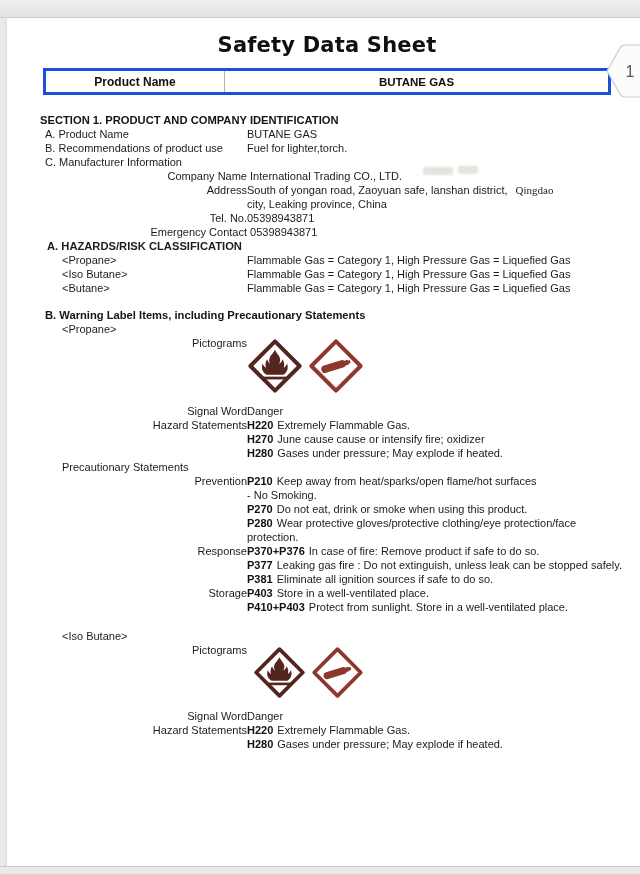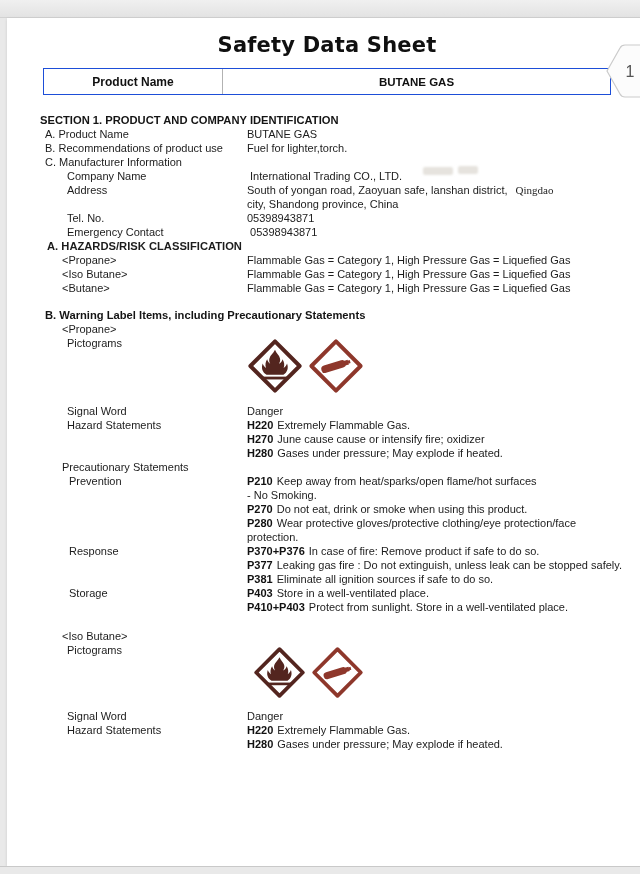--- a/index.html
+++ b/index.html
@@ -24,41 +24,41 @@
     background:#ffffff; box-shadow:0 1px 3px rgba(0,0,0,.12);
   }
   .doc-title {
     margin:15px 0 0 0; text-align:center;
     font-size:21px; line-height:25px; font-weight:bold;
     font-family:"DejaVu Sans","Liberation Sans",sans-serif;
     letter-spacing:.2px; color:#101010;
   }
   .ptable {
     box-sizing:border-box; margin:10px 0 0 36px; width:568px; height:27px;
-    border:1px solid #1d4ed8; display:flex; background:#fff;
+    border:3px solid #1d4ed8; display:flex; background:#fff;
   }
   .ptable .c1 {
     width:178px; flex:none; border-right:1px solid #b2b2b2;
     display:flex; align-items:center; justify-content:center;
     font-weight:bold; font-size:12px; color:#111;
   }
   .ptable .c2 {
     flex:1; display:flex; align-items:center; justify-content:center;
     font-weight:bold; font-size:11.5px; color:#111;
   }
   .page-tab { position:absolute; right:0; top:24px; width:42px; height:58px; }
   .s-head { margin:0 0 0 33px; font-weight:bold; font-size:11.2px; line-height:14px; color:#141414; }
   .mt17 { margin-top:18px; }
   .mt13 { margin-top:13px; }
   .mt15 { margin-top:15px; }
   .row { display:flex; margin-left:38px; font-size:11px; line-height:14px; }
   .lbl { width:202px; flex:none; box-sizing:border-box; white-space:pre-wrap; color:#1c1c1c; }
   .ind1 { padding-left:17px; }
-  .ind2 { padding-left:22px; }
-  .ind3 { padding-left:24px; }
+  .ind2 { padding-left:22px;text-align:right; }
+  .ind3 { padding-left:24px;text-align:right; }
   .val { width:377px; white-space:pre-wrap; color:#1c1c1c; }
   .val.stmts { white-space:normal; }
   .stmt { line-height:14px; }
   .code { font-weight:bold; margin-right:4px; color:#111; }
   .st-text { white-space:pre-wrap; }
   .serif { font-family:"Liberation Serif","DejaVu Serif",serif;margin-left:8px; }
   .pict-row { margin-bottom:10px; }
   .picts { display:flex; gap:5px; padding-top:2px; }
   .pict { width:56px; height:56px; }
   .pict.small { width:53px; height:53px; margin-top:1px; }
@@ -103,21 +103,21 @@
   <div class="row">
     <div class="lbl">C. Manufacturer Information</div>
     <div class="val"></div>
   </div>
   <div class="row">
     <div class="lbl ind2">Company Name</div>
     <div class="val"> International Trading CO., LTD.</div>
   </div>
   <div class="row">
     <div class="lbl ind2">Address</div>
-    <div class="val" style="white-space:normal"><span>South of yongan road, Zaoyuan safe, lanshan district,</span><span class="serif">Qingdao</span><br><span>city, Shandong province, China</span></div>
+    <div class="val" style="white-space:normal"><span>South of yongan road, Zaoyuan safe, lanshan district,</span><span class="serif">Qingdao</span><br><span>city, Leaking province, China</span></div>
   </div>
   <div class="row">
     <div class="lbl ind2">Tel. No.</div>
     <div class="val">05398943871</div>
   </div>
   <div class="row">
     <div class="lbl ind2">Emergency Contact</div>
     <div class="val"> 05398943871</div>
   </div>
 

